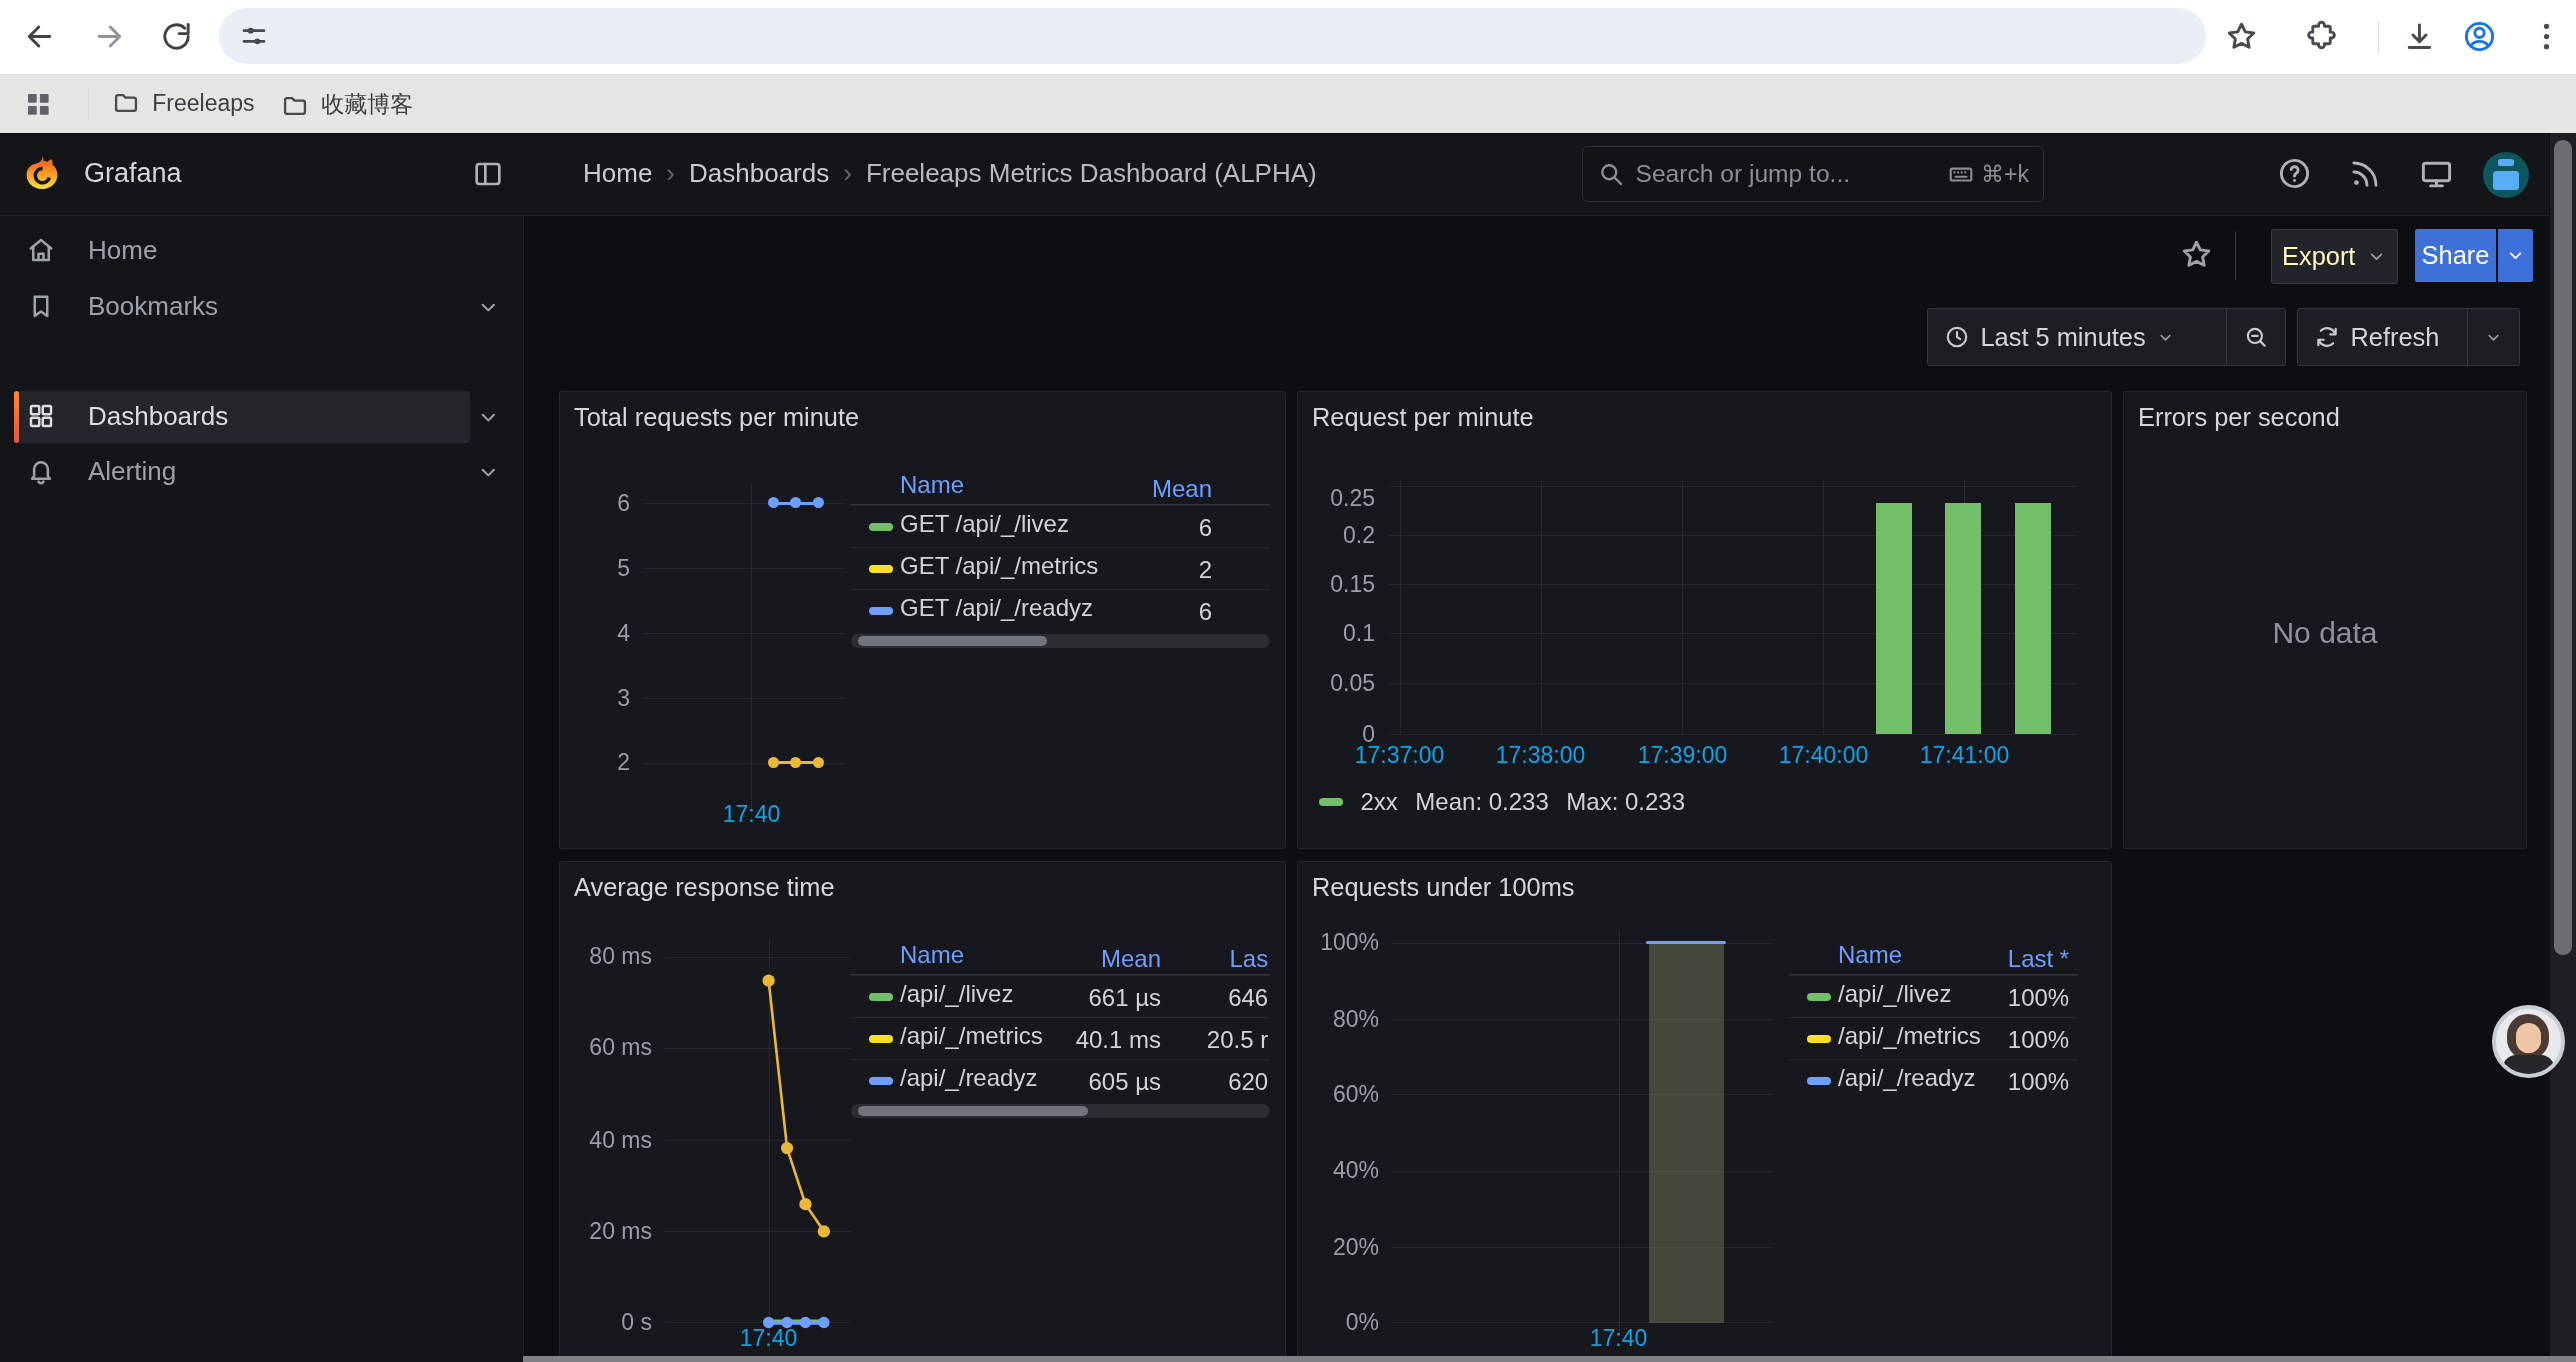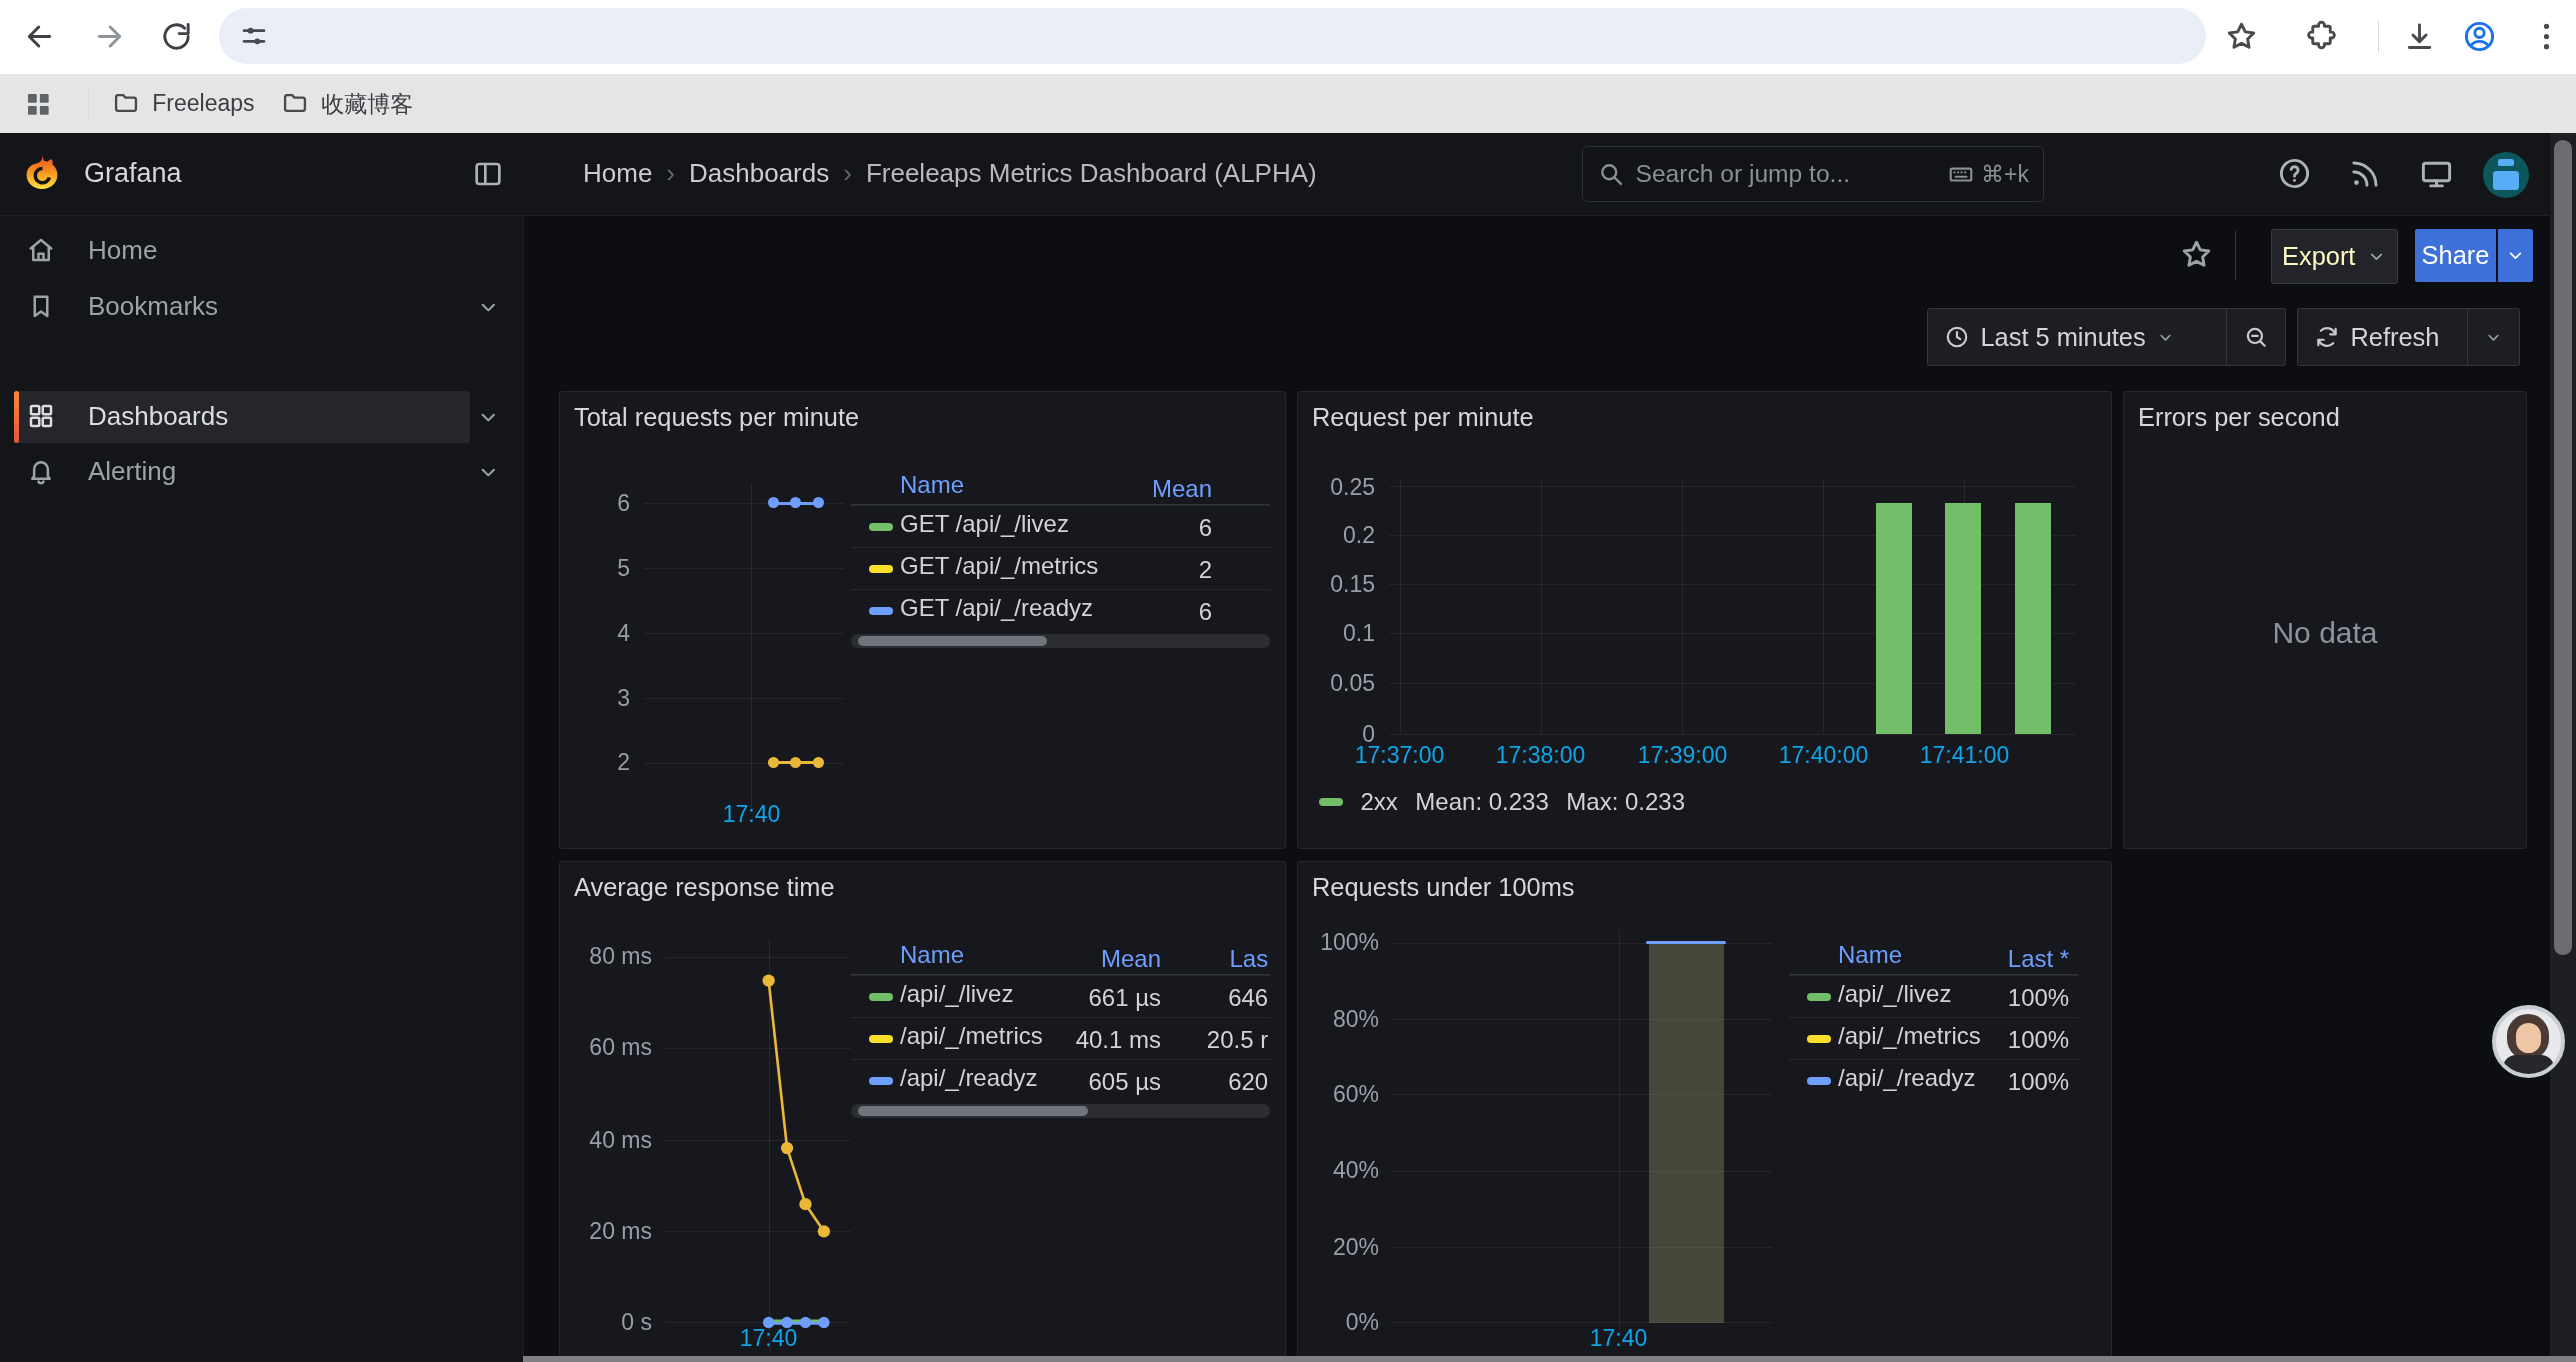--- a/index.html
+++ b/index.html
@@ -137,21 +137,21 @@
       <rect x="4" y="13.5" width="7" height="7" rx="0.8" fill="currentColor" stroke="none"></rect>
       <rect x="13.5" y="13.5" width="7" height="7" rx="0.8" fill="currentColor" stroke="none"></rect>
     </svg>
   <div class="v-div-light" style="left:88px;top:14px;height:32px"></div>
   <div style="position:absolute;left:112px;top:15px;display:flex;align-items:center;gap:12.3px">
     <svg class="icn" style="width:28px;height:28px;color:#474a4e" viewBox="0 0 24 24">
         <path d="M3.5 7a1.8 1.8 0 0 1 1.8-1.8h4.2l2 2.2h7.2A1.8 1.8 0 0 1 20.5 9.2V17a1.8 1.8 0 0 1-1.8 1.8H5.3A1.8 1.8 0 0 1 3.5 17z"></path>
       </svg>
     <span class="bm-label">Freeleaps</span>
   </div>
-  <div style="position:absolute;left:281px;top:15px;display:flex;align-items:flex-start;gap:12.3px">
+  <div style="position:absolute;left:281px;top:15px;display:flex;align-items:flex-end;gap:12.3px">
     <svg class="icn" style="width:28px;height:28px;color:#474a4e" viewBox="0 0 24 24">
         <path d="M3.5 7a1.8 1.8 0 0 1 1.8-1.8h4.2l2 2.2h7.2A1.8 1.8 0 0 1 20.5 9.2V17a1.8 1.8 0 0 1-1.8 1.8H5.3A1.8 1.8 0 0 1 3.5 17z"></path>
       </svg>
     <span class="bm-label">收藏博客</span>
   </div>
 </div>
 
 <div id="app">
 
   <div id="sidebar">
@@ -362,21 +362,21 @@
         <span class="lg-val" style="right:58px">6</span>
       </div>
       <div class="lg-sb" style="top:167px">
           <div class="lg-sb-thumb" style="width:45%"></div>
         </div>
     </div>
   </div>
 
   <div class="panel" style="left:1297px;top:258px;width:813px;height:456px">
     <div class="p-title">Request per minute</div>
-    <span class="ytick" style="top:84px;left:0;width:77px">0.25</span>
+    <span class="ytick" style="top:95px;left:0;width:77px">0.25</span>
     <span class="ytick" style="top:132px;left:0;width:77px">0.2</span>
     <span class="ytick" style="top:181px;left:0;width:77px">0.15</span>
     <span class="ytick" style="top:230px;left:0;width:77px">0.1</span>
     <span class="ytick" style="top:280px;left:0;width:77px">0.05</span>
     <span class="ytick" style="top:331px;left:0;width:77px">0</span>
     <div class="hgrid" style="left:91px;width:687px;top:94px"></div>
     <div class="hgrid" style="left:91px;width:687px;top:143px"></div>
     <div class="hgrid" style="left:91px;width:687px;top:192px"></div>
     <div class="hgrid" style="left:91px;width:687px;top:241px"></div>
     <div class="hgrid" style="left:91px;width:687px;top:291px"></div>

